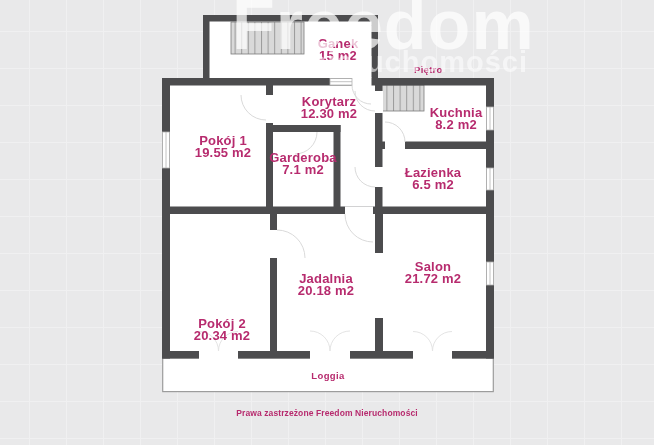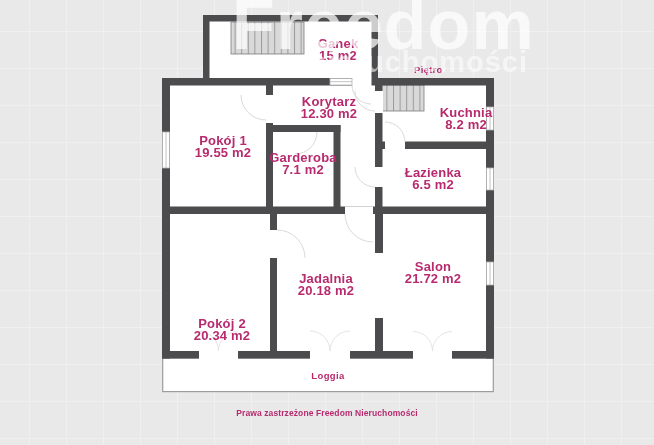--- a/index.html
+++ b/index.html
@@ -135,21 +135,21 @@
 
     <div>
         <div class="room-label" style="left: 176px; top: 34px;">
           <div>Ganek</div>
           <div>15 m2</div>
         </div>
         <div class="room-label" style="left: 167px; top: 92px;">
           <div>Korytarz</div>
           <div>12.30 m2</div>
         </div>
-        <div class="room-label" style="left: 304px; top: 103px;">
+        <div class="room-label" style="left: 294px; top: 103px;">
           <div>Kuchnia</div>
           <div>8.2 m2</div>
         </div>
         <div class="room-label" style="left: 61px; top: 131px;">
           <div>Pokój 1</div>
           <div>19.55 m2</div>
         </div>
         <div class="room-label" style="left: 141px; top: 148px;">
           <div>Garderoba</div>
           <div>7.1 m2</div>

